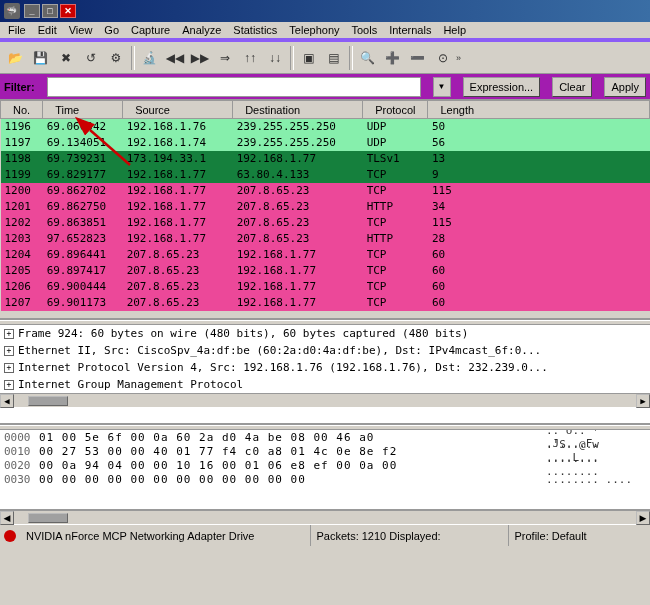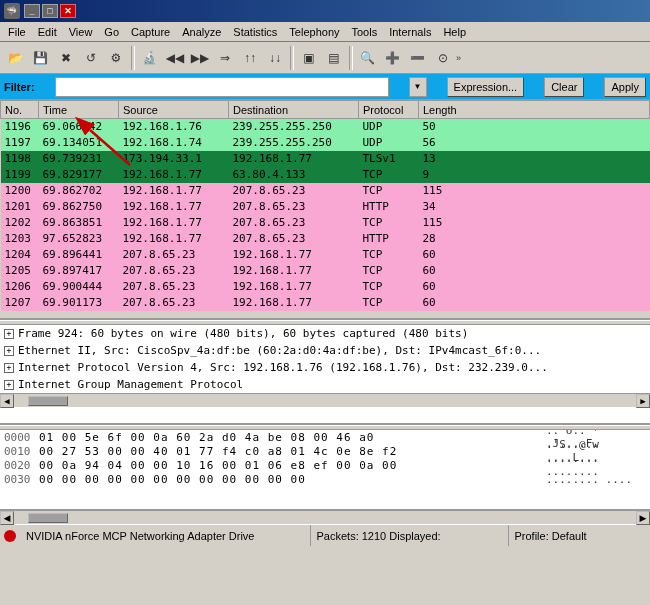--- a/index.html
+++ b/index.html
@@ -46,21 +46,21 @@
     .title-btn.minimize { background: #666; }
     .title-btn.maximize { background: #666; }
 
     
     .menu-bar {
       background: #d4d0c8;
       height: 20px;
       display: flex;
       align-items: center;
       padding: 0 2px;
-      border-bottom: 1px solid #8b5cf6;
+      border-bottom: 4px solid #8b5cf6;
       font-size: 11px;
     }
     .menu-item {
       padding: 2px 6px;
       cursor: pointer;
       color: #000;
     }
 
     
     .toolbar {
@@ -90,27 +90,27 @@
     .toolbar-more {
       width: 12px; height: 24px;
       font-size: 9px;
       cursor: pointer;
       color: #333;
       display: flex; align-items: center;
     }
 
     
     .filter-bar {
-      background: #0ea5e9;
+      background: #a21caf;
       height: 26px;
       display: flex;
       align-items: center;
       padding: 2px 4px;
       border-bottom: 1px solid #999;
-      gap: 20px;
+      gap: 12px;
     }
     .filter-label {
       font-size: 11px; font-weight: bold;
       color: #000;
     }
     .filter-input {
       flex: 1;
       height: 20px;
       border: 1px solid #999;
       background: white;
@@ -146,38 +146,38 @@
       border-collapse: collapse;
       font-size: 11px;
       font-family: monospace;
     }
     .packet-table thead tr {
       background: #d4d0c8;
       height: 18px;
     }
     .packet-table thead th {
       border: 1px solid #999;
-      padding: 1px 4px;
+      padding: 1px 12px;
       text-align: left;
       font-family: 'Segoe UI', sans-serif;
       font-size: 11px;
       font-weight: normal;
       color: #000;
       white-space: nowrap;
     }
     .packet-table tbody tr {
       height: 16px;
     }
     .packet-table tbody td {
       padding: 1px 4px;
       white-space: nowrap;
       overflow: hidden;
     }
     .row-cyan { background: #86efac; }
-    .row-green { background: #f9a8d4; }
+    .row-green { background: #ec4899; }
     .row-white { background: #15803d; }
 
     
     .arrow-overlay {
       position: absolute;
       top: 0; left: 0; right: 0; bottom: 0;
       pointer-events: none;
       z-index: 10;
     }
 

